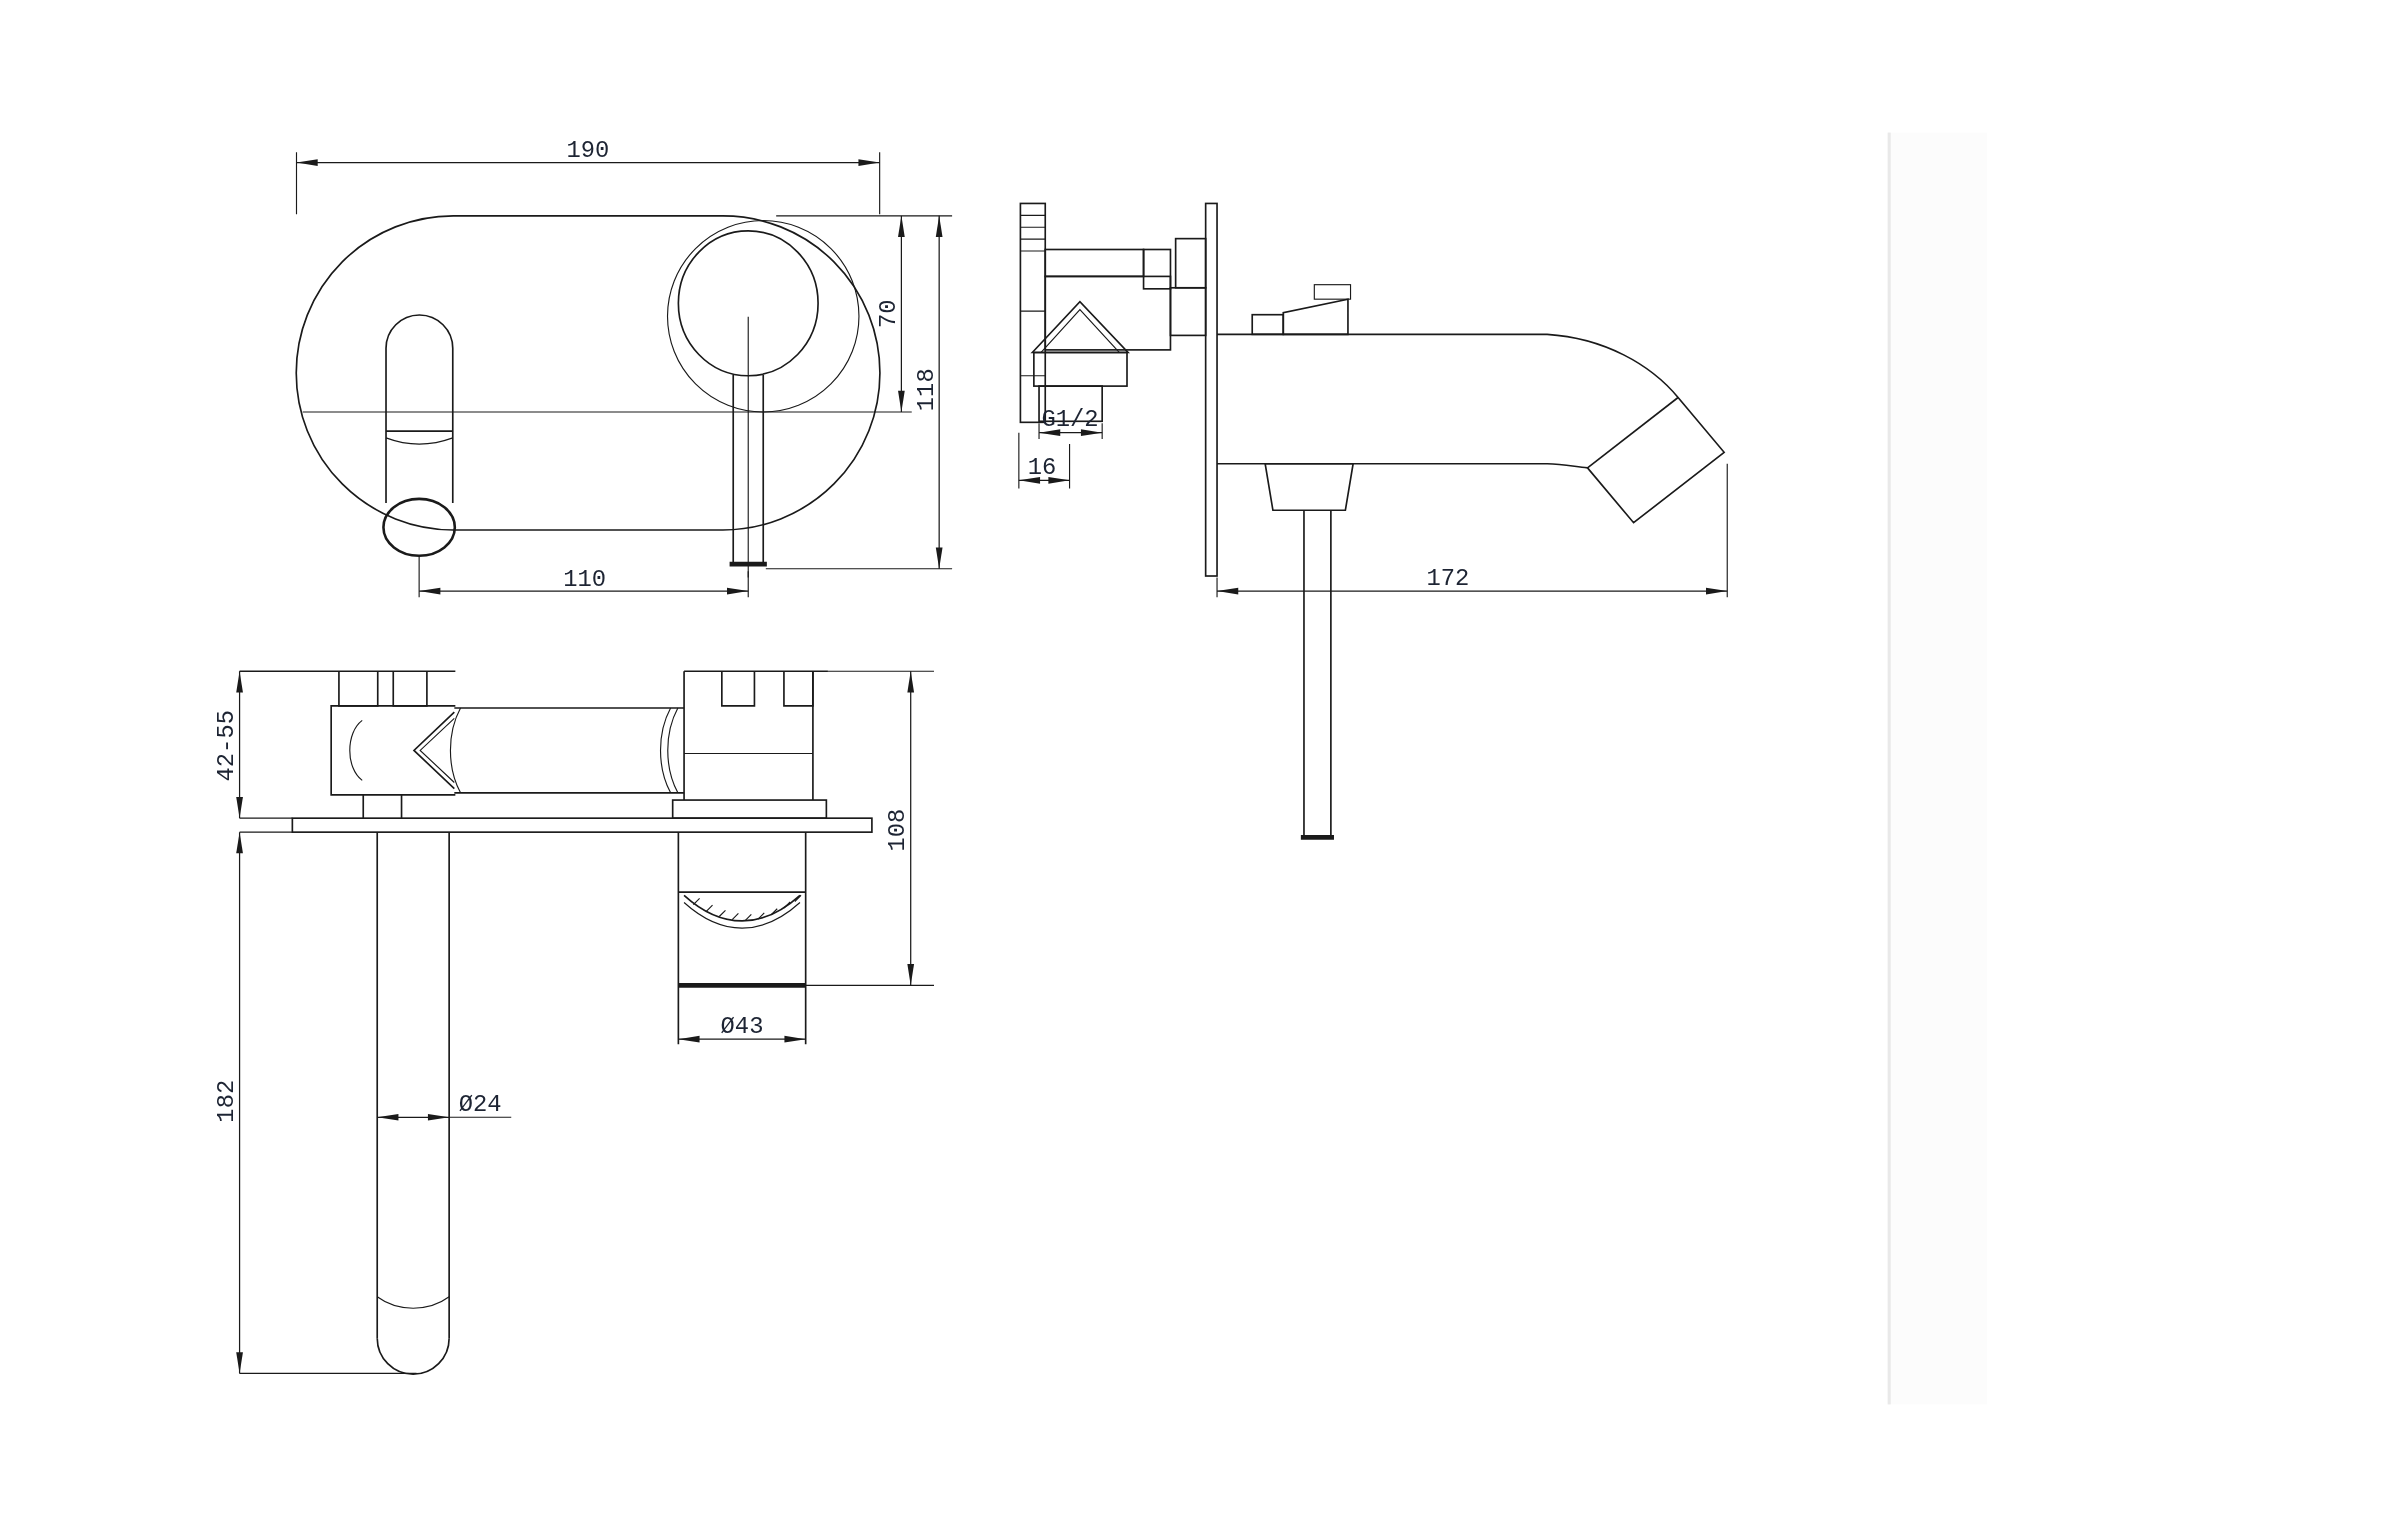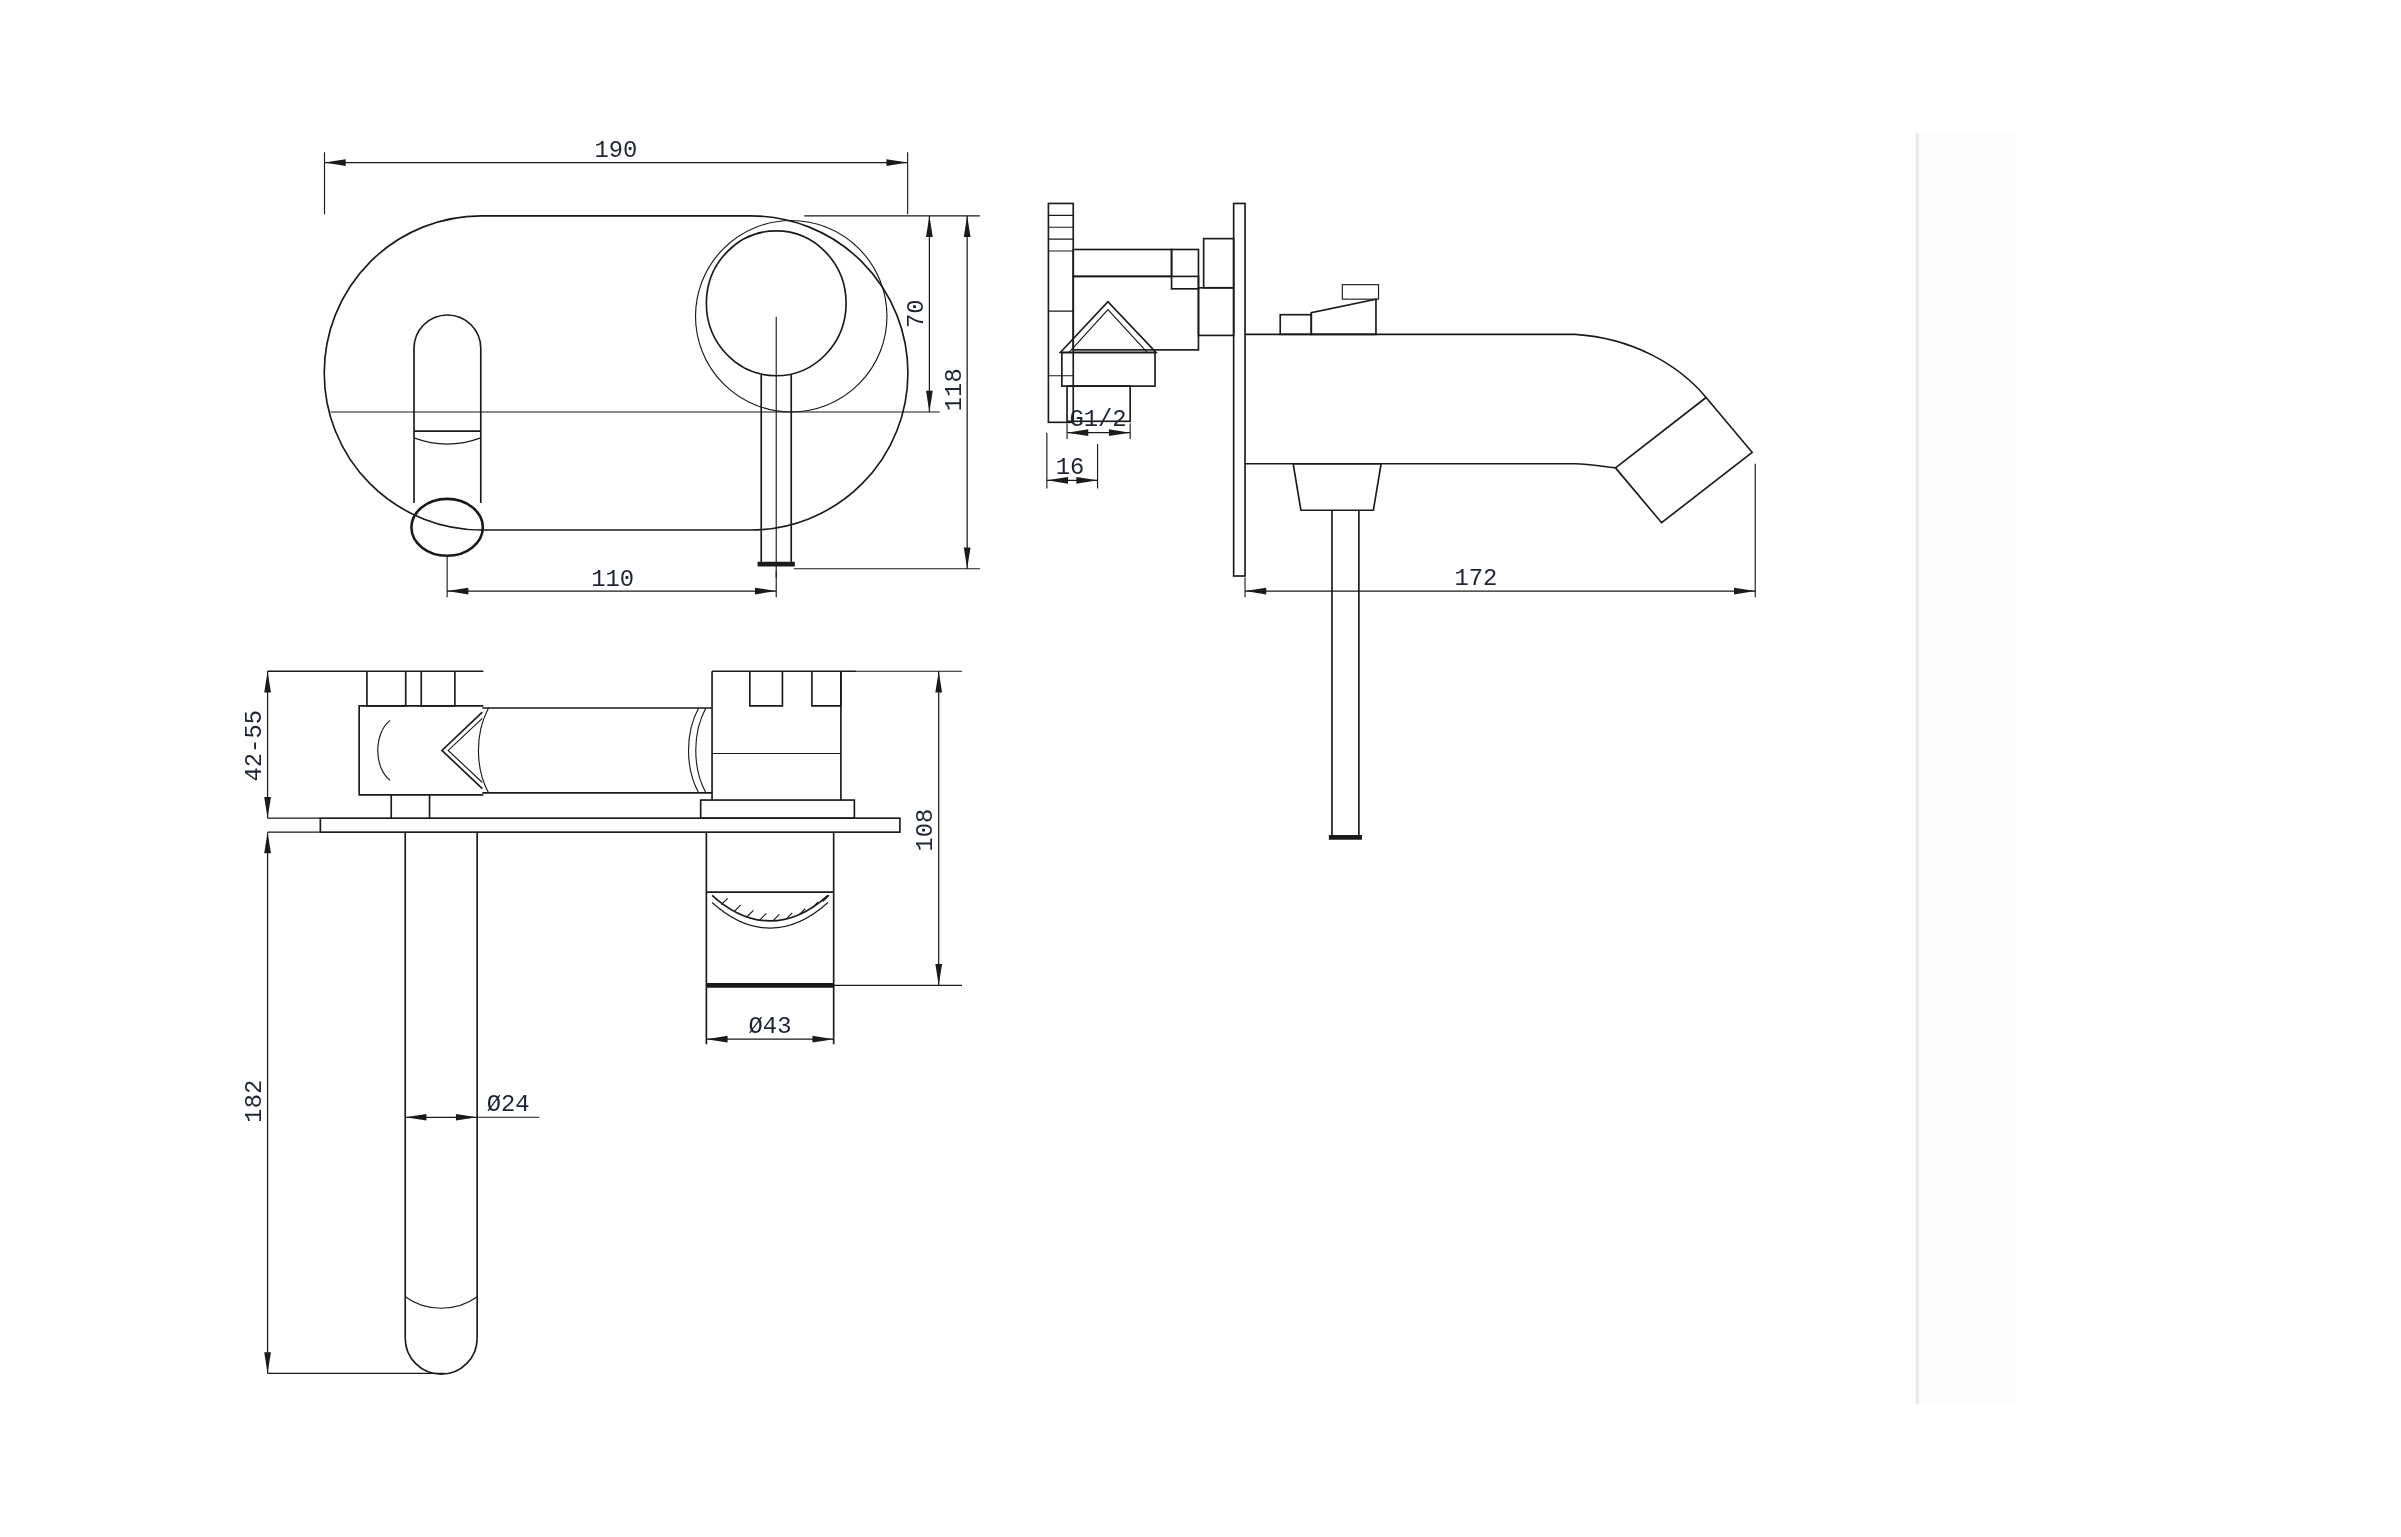--- a/index.html
+++ b/index.html
@@ -8,21 +8,21 @@
     --color-dimension_text:#1d2433;
     --color-divider:#e9e9e9;
     --color-margin_area:#fcfcfc;
   }
   html,body{margin:0;padding:0;}
   body{
     width:2401px;height:1537px;
     background:var(--color-background);
     font-family:"Liberation Mono","DejaVu Sans Mono",monospace;
   }
-  .canvas{width:1987px;height:1537px;position:relative;padding-left:28px;}
+  .canvas{width:1987px;height:1537px;position:relative;}
   svg{display:block;width:100%;height:100%;}
   .geo{fill:none;stroke:var(--color-line);stroke-width:3.2;stroke-linecap:butt;stroke-linejoin:miter;}
   .geo-thin{fill:none;stroke:var(--color-line);stroke-width:2.2;}
   .geo-bold{fill:none;stroke:var(--color-line);stroke-width:5;}
   .geo-heavy{fill:none;stroke:var(--color-line);stroke-width:9;}
   .dim{fill:none;stroke:var(--color-line);stroke-width:2.4;}
   .ext{fill:none;stroke:var(--color-line);stroke-width:2.2;}
   .dim-text{
     fill:var(--color-dimension_text);
     font-size:46px;

